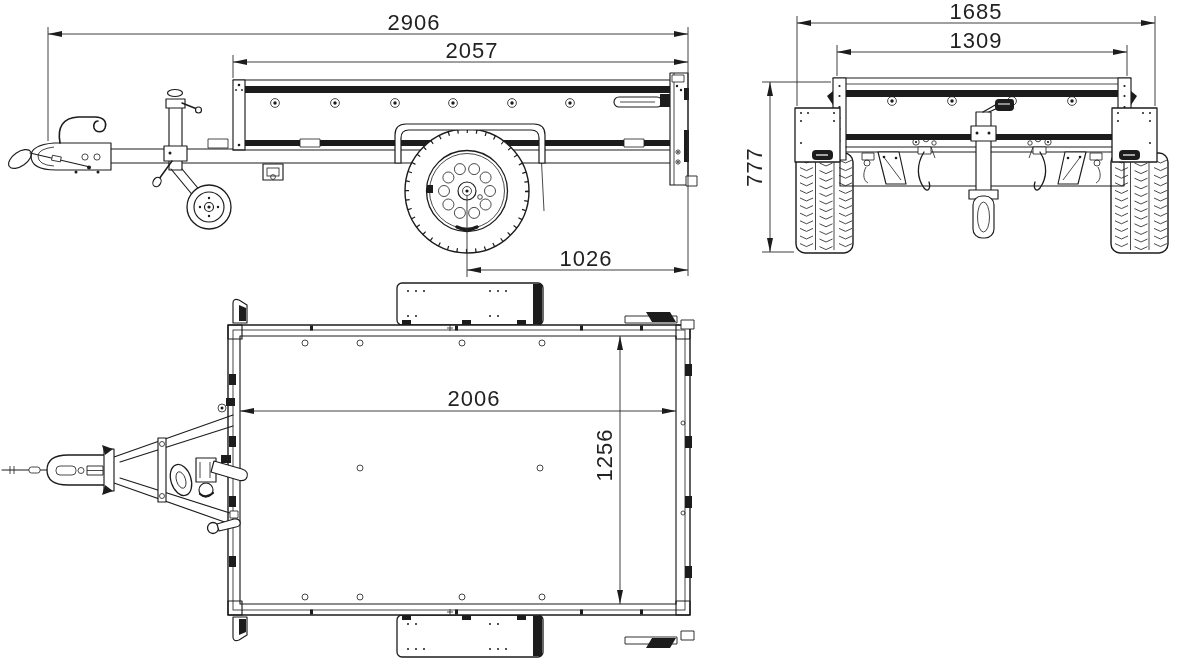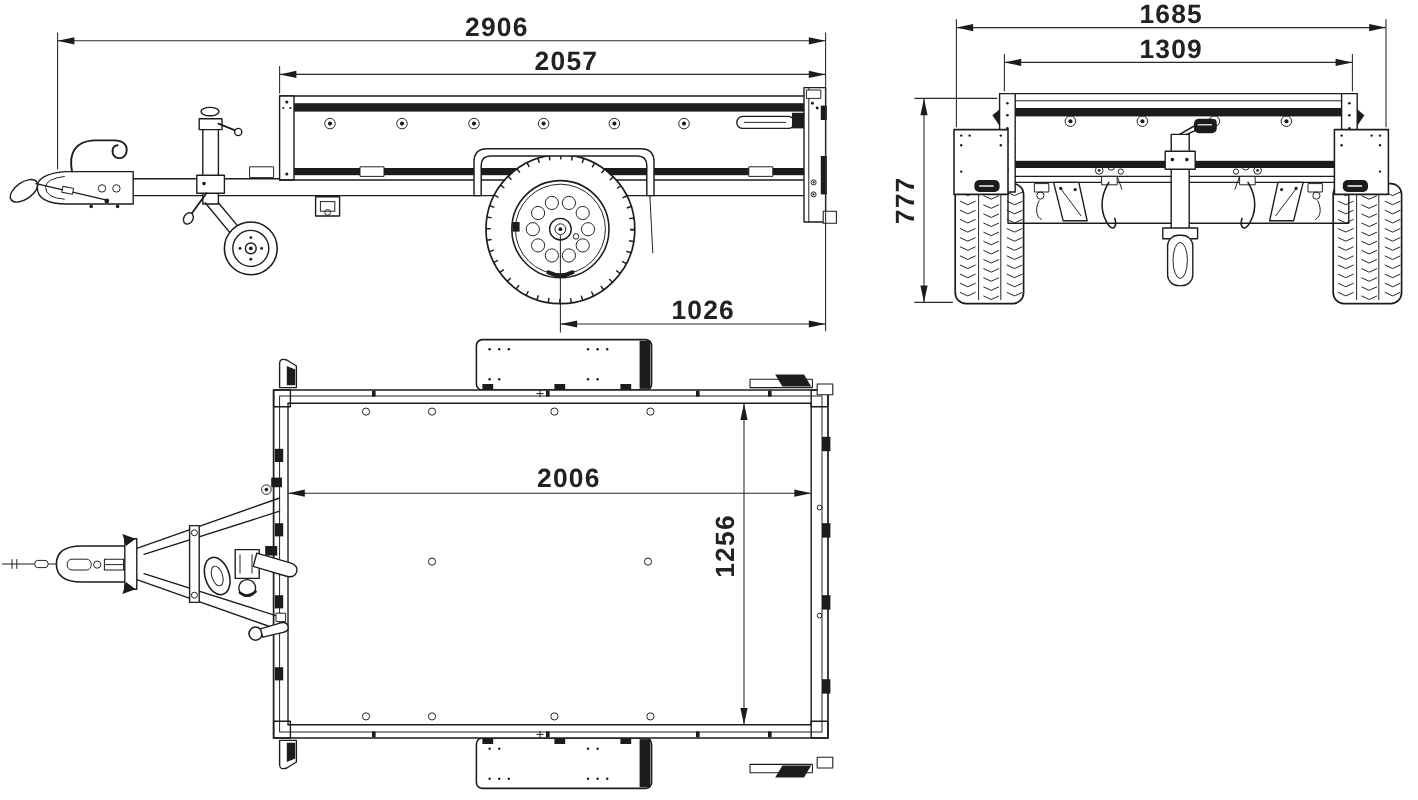--- a/index.html
+++ b/index.html
@@ -1,16 +1,16 @@
 <!DOCTYPE html>
 <html><head>
 <meta charset="utf-8">
 <style>
   html,body{margin:0;padding:0;background:#ffffff;}
-  .stage{width:1182px;height:667px;position:relative;background:#fff;overflow:hidden;font-weight:bold;}
+  .stage{width:1182px;height:667px;position:relative;background:#fff;overflow:hidden;}
   svg{display:block;}
   .ln{stroke:#1c1c1c;stroke-width:1.15;fill:none;stroke-linecap:round;stroke-linejoin:round;}
   .thin{stroke:#1c1c1c;stroke-width:0.8;fill:none;}
   .wfill{fill:#ffffff;stroke:#1c1c1c;stroke-width:1.15;stroke-linejoin:round;}
   .dk{fill:#1c1c1c;stroke:none;}
   .dim{stroke:#2a2a2a;stroke-width:0.9;fill:none;}
   .arr{fill:#1c1c1c;stroke:none;}
   .dimtxt{font-family:"Liberation Sans","DejaVu Sans",sans-serif;font-size:22px;fill:#222222;letter-spacing:1px;}
 </style>
 </head>

